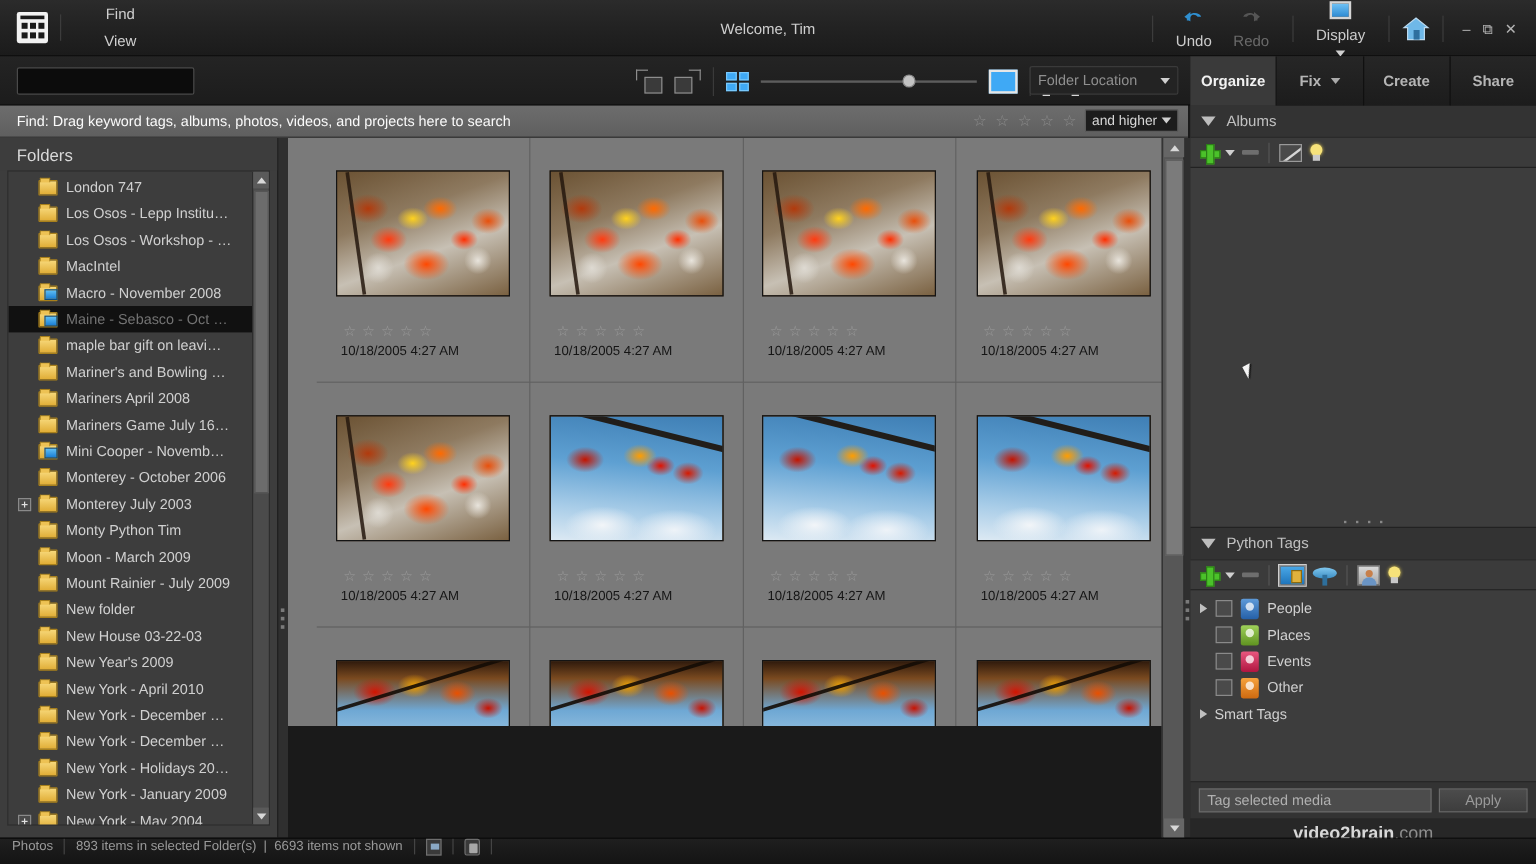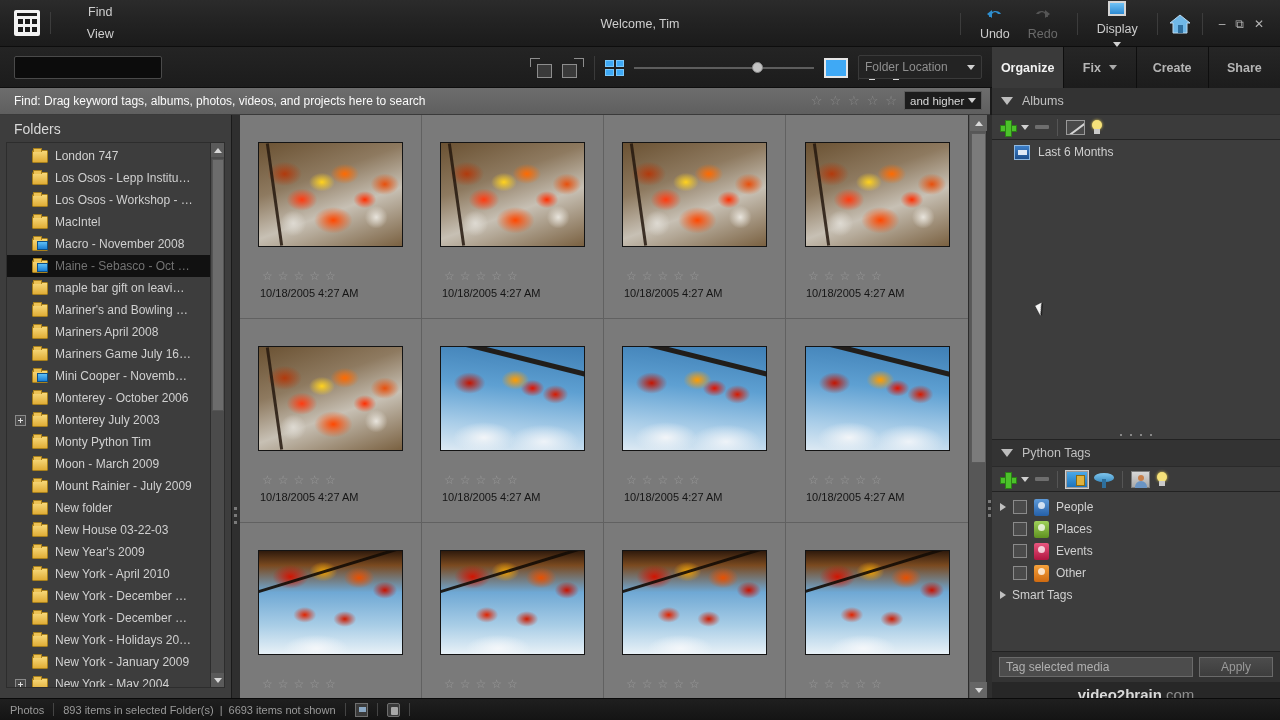--- a/index.html
+++ b/index.html
@@ -183,22 +183,22 @@
   
   .splitter {
     position: absolute; left: 232px; top: 115px; width: 8px; height: 583px;
     background: #2f2f2f;
   }
   .splitter .dots { position: absolute; left: 2px; top: 392px; }
   .splitter .dots i { display: block; width: 3px; height: 3px; background: #7a7a7a; margin-bottom: 4px; }
 
   
   .gridarea {
-    position: absolute; left: 240px; top: 115px; width: 735px; height: 604px;
-    background: #7a7a7a; overflow: hidden;
+    position: absolute; left: 240px; top: 115px; width: 735px; height: 490px;
+    background: #7a7a7a; overflow: hidden; padding-left: 24px;
   }
   .gridrow { display: flex; height: 204px; border-bottom: 1px solid #616161; }
   .cell {
     width: 182px; height: 204px; border-right: 1px solid #616161;
     position: relative; display: flex; flex-direction: column; align-items: center;
   }
   .cell:last-child { border-right: none; }
   .thumb-img {
     margin-top: 27px; width: 145px; height: 105px;
     border: 1px solid #141414; background: #4a3520;
@@ -380,21 +380,21 @@
     height: 24px; display: flex; align-items: center; justify-content: center;
     background: #272727; color: #8d8d8d; font-size: 15px;
   }
   .brandwrap b { color: #d8d8d8; }
 
   
   .statusbar {
     position: absolute; left: 0; top: 698px; width: 1280px; height: 22px;
     background: linear-gradient(#1f1f1f, #141414);
     border-top: 1px solid #0a0a0a;
-    display: flex; align-items: center; color: #9a9a9a; font-size: 11px;
+    display: flex; color: #9a9a9a; font-size: 11px;
   }
   .sb-sep { width: 1px; height: 13px; background: #444; margin: 0 9px; }
   .sb-ic1 { width: 13px; height: 14px; background:#3a3a3a; border:1px solid #6f6f6f; position:relative; }
   .sb-ic1::after { content:""; position:absolute; left:3px; top:3px; width:7px; height:5px; background:#8aa8c4; }
   .sb-ic2 { width: 13px; height: 14px; background:#3a3a3a; border:1px solid #6f6f6f; border-radius:2px; position:relative; }
   .sb-ic2::after { content:""; position:absolute; left:3px; top:3px; width:7px; height:8px; background:#a8a8a8; border-radius:1px; }
 
   
   .cursor {
     position: absolute; left: 1037px; top: 302px; width: 0; height: 0;
@@ -909,24 +909,20 @@
     </div>
     <div class="panel-toolbar">
       <div class="plus"></div>
       <span class="caret-d"></span>
       <div class="minus"></div>
       <div class="pt-sep"></div>
       <div class="ic-slash"></div>
       <div class="bulb"></div>
     </div>
     <div class="albums-body">
-      <div class="alb-row">
-        <div class="alb-ic"></div>
-        <span>Last 6 Months</span>
-      </div>
       <div class="gripdots">
           <i></i>
           <i></i>
           <i></i>
           <i></i>
         </div>
     </div>
 
     <div class="sect-hdr">
       <span class="tri-open"></span>

